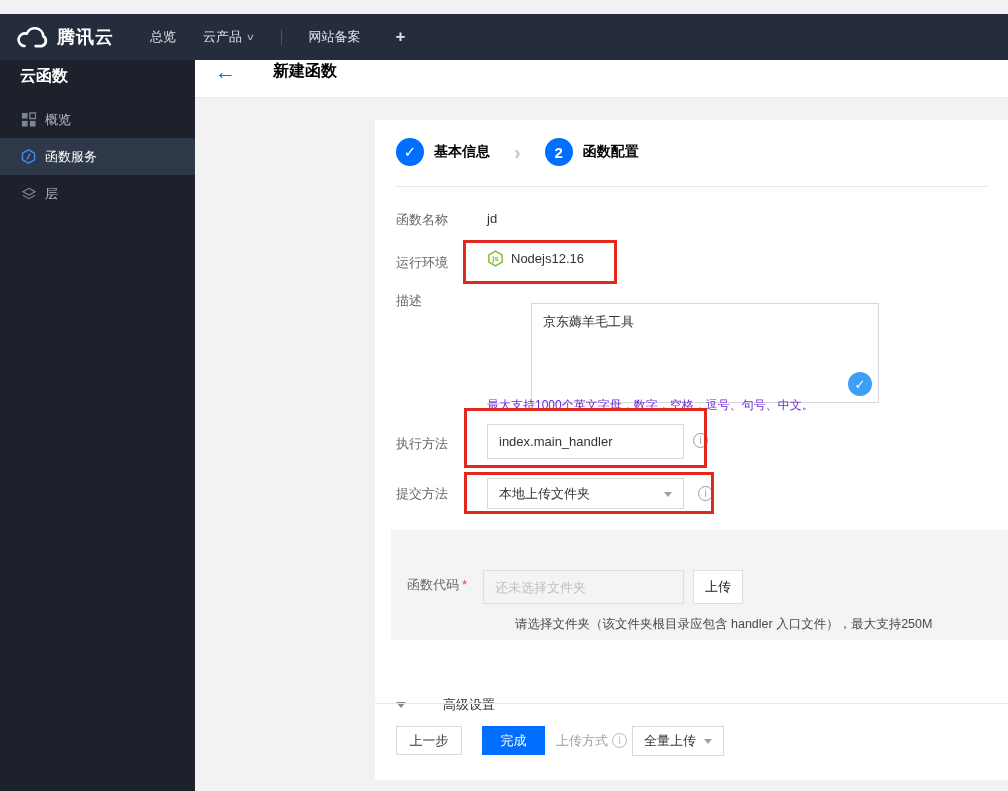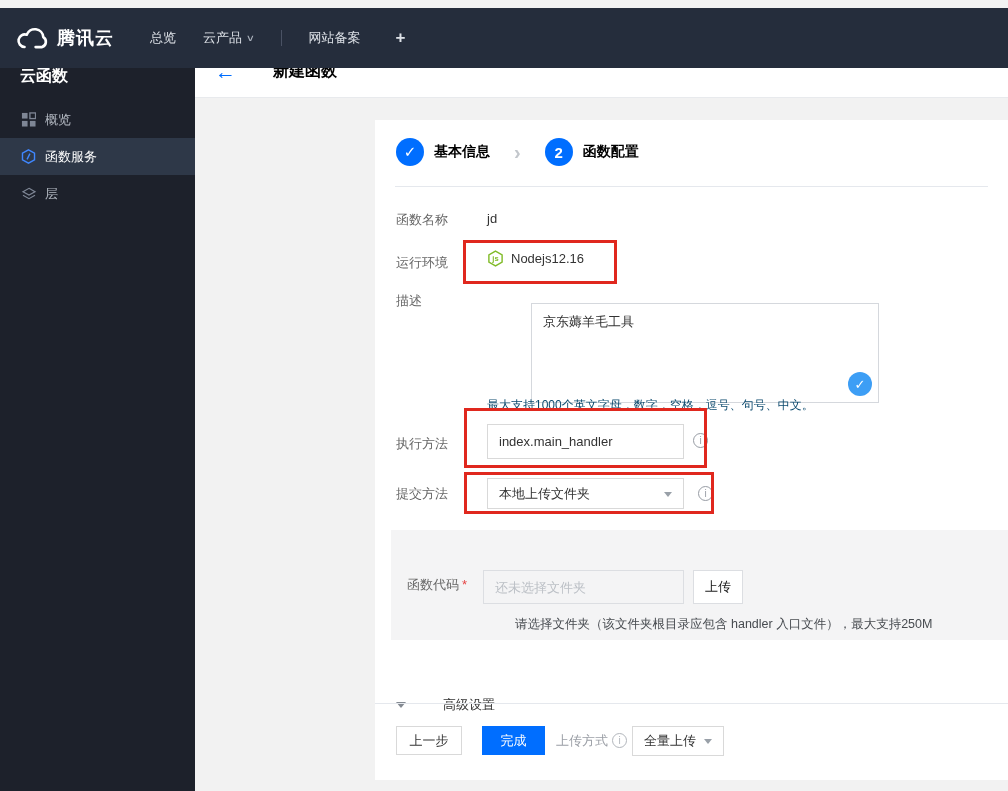--- a/index.html
+++ b/index.html
@@ -1,21 +1,21 @@
 <!DOCTYPE html>
 <html><head>
 <meta charset="utf-8">
 <style>
   * { margin:0; padding:0; box-sizing:border-box; }
   html,body { width:1008px; height:791px; }
   body { font-family:"Liberation Sans","DejaVu Sans",sans-serif; background:#f2f2f2; overflow:hidden; }
   .viewport { position:relative; width:1008px; height:791px; background:#f2f2f2; }
 
   
-  .topbar { position:absolute; left:0; top:8px; width:1008px; height:60px; background:#252d3c; display:flex; align-items:center; z-index:20; }
+  .topbar { position:absolute; left:0; top:14px; width:1008px; height:46px; background:#252d3c; display:flex; align-items:center; z-index:20; }
   .brand { display:flex; align-items:center; margin-left:14px; cursor:pointer; }
   .brand-name { color:#fff; font-size:18px; font-weight:bold; margin-left:9px; letter-spacing:1px; }
   .topnav { display:flex; align-items:center; margin-left:36px; }
   .topnav-item { color:#dde1e7; font-size:13px; margin-right:27px; cursor:pointer; display:flex; align-items:center; }
   .topnav-caret { font-size:9px; color:#aab1bc; margin-left:5px; transform:scaleX(1.4); }
   .topnav-divider { width:1px; height:16px; background:#4a5264; margin-right:27px; }
   .topnav-plus { color:#dde1e7; font-size:17px; font-weight:bold; cursor:pointer; margin-left:8px; }
 
   
   .sidebar { position:absolute; left:0; top:46px; width:195px; height:745px; background:#1d212b; z-index:15; }
@@ -43,21 +43,21 @@
 
   
   .flabel { position:absolute; left:21px; font-size:13px; color:#666; }
   .fvalue { position:absolute; font-size:13px; color:#333; }
   .runtime-row { position:absolute; left:112px; top:130px; display:flex; align-items:center; }
   .runtime-text { font-size:13px; color:#333; margin-left:7px; }
 
   .desc-wrap { position:absolute; left:112px; top:183px; width:392px; height:100px;padding-left:44px; }
   .desc-area { width:100%; height:100%; border:1px solid #d5d8dd; resize:none; font-family:inherit; font-size:13px; color:#333; padding:9px 11px; outline:none; background:#fff; }
   .valid-badge { position:absolute; right:7px; bottom:7px; width:24px; height:24px; border-radius:50%; background:#3d9ef5; color:#fff; font-size:13px; font-weight:bold; display:flex; align-items:center; justify-content:center; }
-  .hint1 { position:absolute; left:112px; top:277px; font-size:12px; color:#0c4a6e; }
+  .hint1 { position:absolute; left:112px; top:277px; font-size:12px; color:#6d28d9; }
 
   .text-input { position:absolute; left:112px; top:304px; width:197px; height:35px; border:1px solid #d9d9d9; font-family:inherit; font-size:13px; color:#333; padding:0 11px; outline:none; }
   .select-box { position:absolute; left:112px; top:358px; width:197px; height:31px; border:1px solid #d9d9d9; background:#fff; font-size:13px; color:#333; display:flex; align-items:center; padding-left:11px; cursor:pointer; }
   .caret-down { position:absolute; right:11px; top:50%; margin-top:-2px; width:0; height:0; border-left:4px solid transparent; border-right:4px solid transparent; border-top:5px solid #99a0a8; }
 
   .info-icon { width:15px; height:15px; border:1px solid #979ca4; border-radius:50%; color:#979ca4; font-size:10px; display:inline-flex; align-items:center; justify-content:center; cursor:pointer; background:#fff; }
   .info-abs { position:absolute; }
 
   
   .annot { position:absolute; border:3px solid #e0281e; pointer-events:none; z-index:6; }

